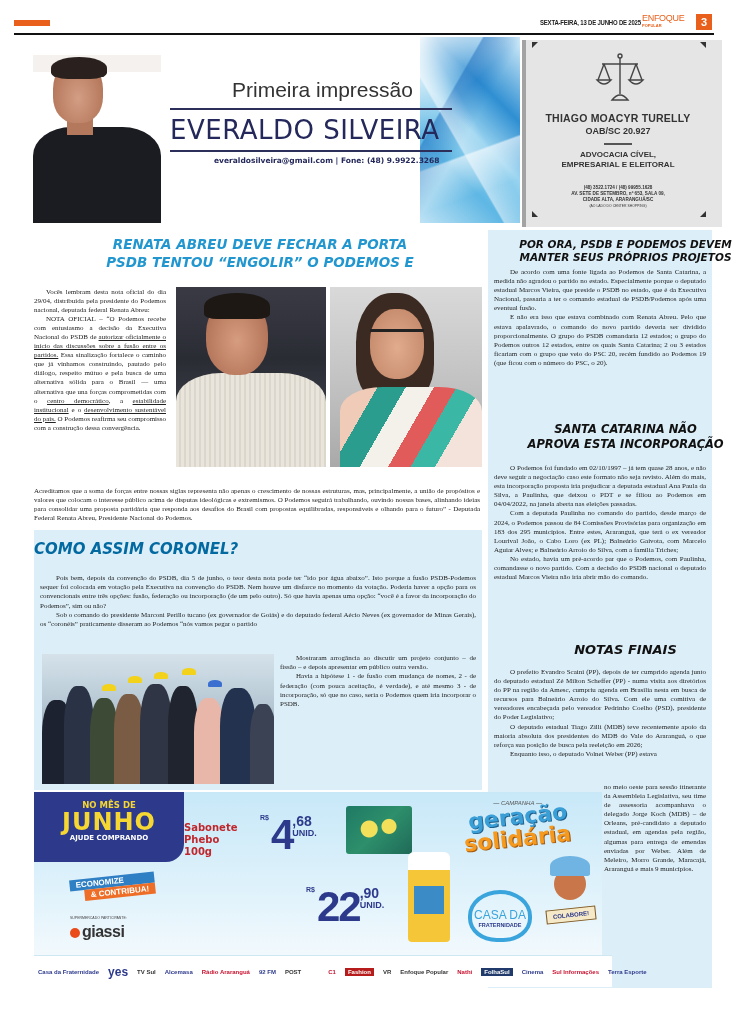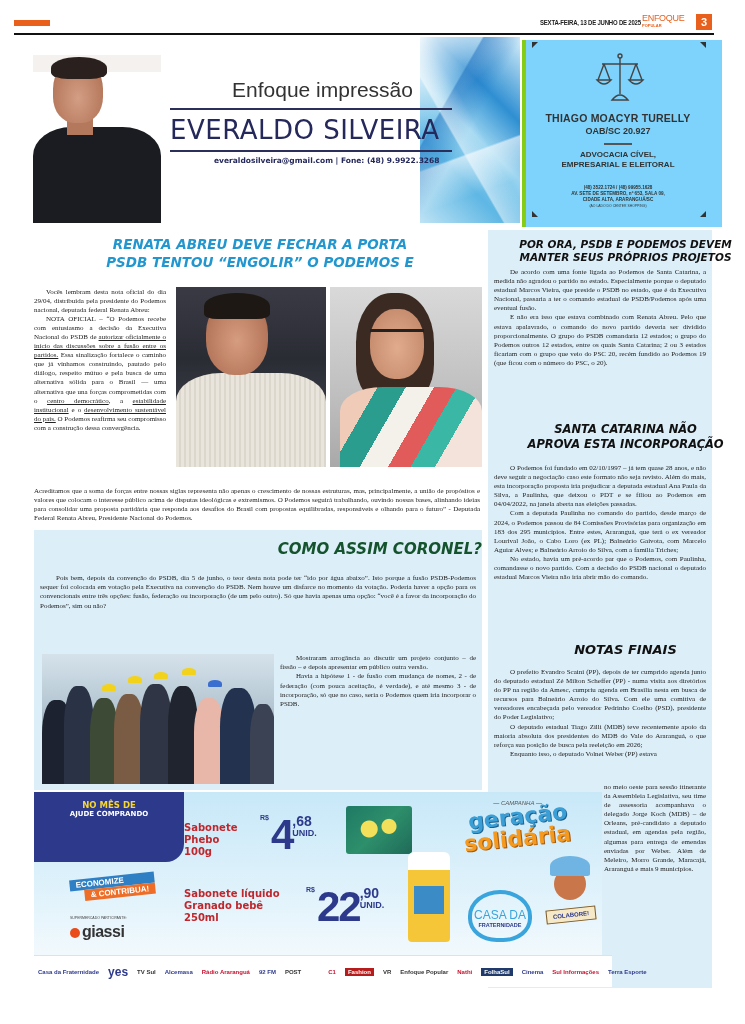--- a/index.html
+++ b/index.html
@@ -32,21 +32,21 @@
     background:
       linear-gradient(135deg, rgba(255,255,255,0.9) 0%, rgba(255,255,255,0) 35%),
       linear-gradient(45deg, #bfe3f5 0%, #5eb7e4 30%, #9ad4f0 50%, #2f8fd2 70%, #d6eefa 100%); }
   .poly-bg::before { content: ""; position: absolute; inset: 0;
     background:
       linear-gradient(60deg, transparent 40%, rgba(255,255,255,0.5) 41%, transparent 55%),
       linear-gradient(120deg, transparent 30%, rgba(30,110,190,0.5) 31%, transparent 50%),
       linear-gradient(160deg, transparent 60%, rgba(255,255,255,0.6) 61%, transparent 80%); }
 
   
-  .law-ad { position: absolute; left: 522px; top: 40px; width: 200px; height: 187px; background: #7dd3fc; border-left: 4px solid #84cc16; }
+  .law-ad { position: absolute; left: 522px; top: 40px; width: 200px; height: 187px; background: #e5e5e5; border-left: 4px solid #a3a3a3; }
   .law-ad .corner { position: absolute; width: 0; height: 0; }
   .law-ad .c1 { left: 6px; top: 2px; border-left: 6px solid #333; border-bottom: 6px solid transparent; }
   .law-ad .c2 { right: 16px; top: 2px; border-right: 6px solid #333; border-bottom: 6px solid transparent; }
   .law-ad .c3 { left: 6px; bottom: 10px; border-left: 6px solid #333; border-top: 6px solid transparent; }
   .law-ad .c4 { right: 16px; bottom: 10px; border-right: 6px solid #333; border-top: 6px solid transparent; }
   .scales { position: absolute; left: 68px; top: 12px; width: 52px; height: 52px; }
   .law-name { position: absolute; left: 0; width: 184px; top: 72px; text-align: center; font-family: "Liberation Sans", sans-serif; font-size: 10.5px; font-weight: bold; color: #333; letter-spacing: 0.2px; }
   .law-oab { position: absolute; left: 0; width: 184px; top: 86px; text-align: center; font-family: "Liberation Sans", sans-serif; font-size: 9px; font-weight: bold; color: #333; }
   .law-sep { position: absolute; left: 78px; top: 103px; width: 28px; height: 2px; background: #555; }
   .law-area { position: absolute; left: 0; width: 184px; top: 110px; text-align: center; font-family: "Liberation Sans", sans-serif; font-size: 8px; font-weight: bold; color: #333; line-height: 10px; }
@@ -66,21 +66,21 @@
   .photo-man .shirt { position: absolute; left: 0; top: 86px; width: 150px; height: 94px; background: repeating-linear-gradient(90deg, #e9e5dc 0 3px, #dcd7cc 3px 5px); border-radius: 30% 30% 0 0; }
   .photo-woman { position: relative; width: 152px; height: 180px; background: linear-gradient(180deg, #d9d9d9 0%, #bfbfbf 60%, #a9a9a9 100%); overflow: hidden; }
   .photo-woman .hair { position: absolute; left: 26px; top: 6px; width: 78px; height: 110px; background: #3b2a22; border-radius: 45% 45% 35% 35%; }
   .photo-woman .face { position: absolute; left: 40px; top: 22px; width: 54px; height: 70px; background: radial-gradient(ellipse at 50% 55%, #e1ab8d 0%, #c58a6c 80%); border-radius: 45%; }
   .photo-woman .glasses { position: absolute; left: 40px; top: 42px; width: 54px; height: 14px; border-top: 3px solid #222; }
   .photo-woman .dress { position: absolute; left: 10px; top: 100px; width: 142px; height: 80px; border-radius: 30% 30% 0 0;
     background: linear-gradient(120deg, #f0cbb8 0 20%, #2a9d8f 20% 35%, #f4f0ea 35% 50%, #e25b5b 50% 62%, #3ab7a5 62% 75%, #f4e3da 75%); }
 
   
   .coronel-box { position: absolute; left: 34px; top: 530px; width: 448px; height: 260px; background: #dceef8; }
-  .coronel-title { position: absolute; left: 0; top: 10px; width: 448px; text-align: right; font-family: "DejaVu Sans", sans-serif; font-style: italic; font-weight: bold; font-size: 15px; color: #14532d; }
+  .coronel-title { position: absolute; left: 0; top: 10px; width: 448px; text-align: left; font-family: "DejaVu Sans", sans-serif; font-style: italic; font-weight: bold; font-size: 15px; color: #0369a1; }
   .coronel-text { position: absolute; left: 6px; top: 44px; width: 436px; font-size: 7px; line-height: 9.2px; text-align: justify; color: #222; }
   .coronel-text p { text-indent: 16px; }
   .coronel-photo { position: absolute; left: 8px; top: 124px; width: 232px; height: 130px; background: linear-gradient(180deg, #d5e2ea 0%, #b5c7d3 40%, #4d5668 100%); overflow: hidden; }
   .coronel-photo .person { position: absolute; bottom: 0; border-radius: 40% 40% 0 0; }
   .coronel-photo .cap { position: absolute; width: 14px; height: 7px; background: #f3d21c; border-radius: 50% 50% 10% 10%; }
   .coronel-right { position: absolute; left: 246px; top: 124px; width: 196px; font-size: 7px; line-height: 9.2px; text-align: justify; color: #222; }
   .coronel-right p { text-indent: 16px; }
   .coronel-right p.cont { text-indent: 0; }
 
   
@@ -149,21 +149,21 @@
   <div class="rule"></div>
 </div>
 
 <div class="col-photo">
   <div class="body"></div>
   <div class="neck"></div>
   <div class="head"></div>
   <div class="hair"></div>
 </div>
 <div class="poly-bg"></div>
-<div class="pi-title">Enfoque impressão</div>
+<div class="pi-title">Primeira impressão</div>
 <div class="name-box">
   <span>EVERALDO SILVEIRA</span>
 </div>
 <div class="contact">everaldosilveira@gmail.com | Fone: (48) 9.9922.3268</div>
 
 <div class="law-ad">
   <div class="corner c1"></div>
   <div class="corner c2"></div>
   <div class="corner c3"></div>
   <div class="corner c4"></div>
@@ -216,20 +216,21 @@
       <div class="face"></div>
       <div class="glasses"></div>
   </div>
 </div>
 <div class="art1-text-full">Acreditamos que a soma de forças entre nossas siglas representa não apenas o crescimento de nossas estruturas, mas, principalmente, a união de propósitos e valores que colocam o interesse público acima de disputas ideológicas e extremismos. O Podemos seguirá trabalhando, ouvindo nossas bases, alinhando ideias para consolidar uma proposta partidária que responda aos desafios do Brasil com propostas equilibradas, responsáveis e olhando para o futuro” - Deputada Federal Renata Abreu, Presidente Nacional do Podemos.</div>
 
 <div class="coronel-box">
   <div class="coronel-title">COMO ASSIM CORONEL?</div>
   <div class="coronel-text">
     <p>Pois bem, depois da convenção do PSDB, dia 5 de junho, o teor desta nota pode ter “ido por água abaixo”. Isto porque a fusão PSDB-Podemos sequer foi colocada em votação pela Executiva na convenção do PSDB. Nem houve um disfarce no momento da votação. Poderia haver a opção para os convencionais entre três opções: fusão, federação ou incorporação (de um pelo outro). Só que havia apenas uma opção: “você é a favor da incorporação do Podemos”, sim ou não?</p>
+    <p>Sob o comando do presidente Marconi Perillo tucano (ex governador de Goiás) e do deputado federal Aécio Neves (ex governador de Minas Gerais), os “coronéis” praticamente disseram ao Podemos “nós vamos pegar o partido</p>
   </div>
   <div class="coronel-photo">
     <div class="person" style="left:0;width:30px;height:84px;background:#1c2230;"></div>
     <div class="person" style="left:22px;width:30px;height:98px;background:#2a3246;"></div>
     <div class="person" style="left:48px;width:28px;height:86px;background:#3d4a36;"></div>
     <div class="person" style="left:72px;width:30px;height:90px;background:#7a5c44;"></div>
     <div class="person" style="left:98px;width:32px;height:100px;background:#2f3545;"></div>
     <div class="person" style="left:126px;width:30px;height:98px;background:#20242e;"></div>
     <div class="person" style="left:152px;width:30px;height:86px;background:#e9b7aa;"></div>
     <div class="person" style="left:178px;width:36px;height:96px;background:#23324f;"></div>
@@ -269,44 +270,40 @@
     <p>O prefeito Evandro Scaini (PP), depois de ter cumprido agenda junto do deputado estadual Zé Milton Scheffer (PP) - numa visita aos diretórios do PP na região da Amesc, cumpriu agenda em Brasília nesta em busca de recursos para Balneário Arroio do Silva. Com ele uma comitiva de vereadores encabeçada pelo vereador Pedrinho Coelho (PSD), presidente do Poder Legislativo;</p>
     <p>O deputado estadual Tiago Zilli (MDB) teve recentemente apoio da maioria absoluta dos presidentes do MDB do Vale do Araranguá, o que reforça sua posição de busca pela reeleição em 2026;</p>
     <p>Enquanto isso, o deputado Volnei Weber (PP) estava</p>
   </div>
   <div class="rc-narrow">no meio oeste para sessão itinerante da Assembleia Legislativa, seu time de assessoria acompanhava o delegado Jorge Koch (MDB) – de Orleans, pré-candidato a deputado estadual, em agendas pela região, algumas para entrega de emendas enviadas por Weber. Além de Meleiro, Morro Grande, Maracajá, Araranguá e mais 9 municípios.</div>
 </div>
 
 <div class="ad">
   <div class="ad-junho">
     <span class="a">NO MÊS DE</span>
+    <span class="b">JUNHO</span>
     <span class="c">AJUDE COMPRANDO</span>
   </div>
   <div class="ad-economize">
     <span class="e1">ECONOMIZE</span>
     <span class="e2">&amp; CONTRIBUA!</span>
   </div>
   <div class="ad-super">SUPERMERCADO PARTICIPANTE:</div>
   <div class="ad-giassi"><span class="dot"></span><span>giassi</span></div>
 
   <div class="ad-prod" style="left:150px;top:30px;">
     <div>Sabonete</div>
       <div>Phebo</div>
       <div>100g</div>
   </div>
   <div class="ad-price" style="left:226px;top:22px;">
     <span class="rs">R$</span><span class="int">4</span><span class="dec"><span>,68</span><small>UNID.</small></span>
   </div>
   <div class="ad-soap"></div>
 
-  <div class="ad-prod" style="left:150px;top:96px;">
-    <div>Sabonete líquido</div>
-      <div>Granado bebê</div>
-      <div>250ml</div>
-  </div>
   <div class="ad-price" style="left:272px;top:94px;">
     <span class="rs">R$</span><span class="int">22</span><span class="dec"><span>,90</span><small>UNID.</small></span>
   </div>
   <div class="ad-bottle"></div>
 
   <div class="ad-geracao">
     <span class="g0">— CAMPANHA —</span>
     <span class="g1">geração</span>
     <span class="g2">solidária</span>
   </div>

